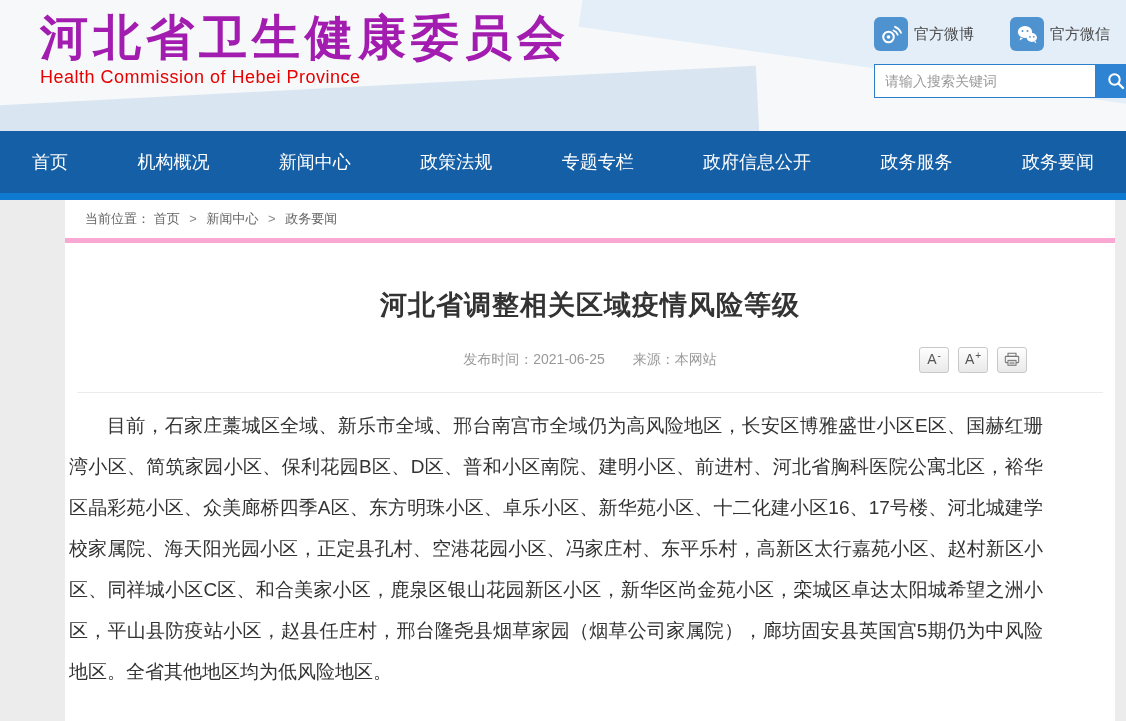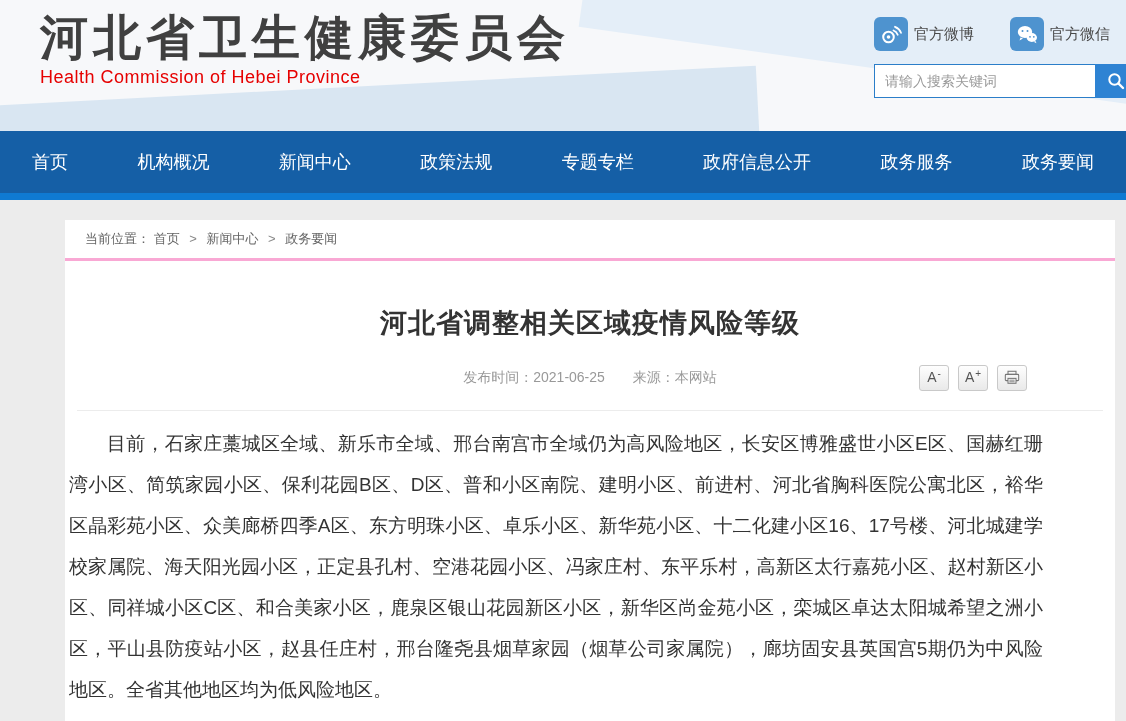--- a/index.html
+++ b/index.html
@@ -7,36 +7,36 @@
     width:1126px;height:721px;overflow:hidden;position:relative;
     background:#ececec;
     font-family:"Liberation Sans","DejaVu Sans",sans-serif;
   }
   
   .header{position:relative;height:131px;background:#f7f8fa;overflow:hidden;}
   .wave{position:absolute;background:#dbe7f3;}
   .wave-bl{left:-60px;bottom:-96px;width:820px;height:140px;transform:rotate(-3deg);background:#d9e6f2;}
   .wave-tr{right:-100px;top:-78px;width:640px;height:150px;transform:rotate(8deg);background:#e4eef8;}
   .logo{position:absolute;left:40px;top:12px;z-index:2;}
-  .logo-cn{color:#404040;font-size:48px;font-weight:bold;letter-spacing:5px;line-height:52px;}
+  .logo-cn{color:#a21caf;font-size:48px;font-weight:bold;letter-spacing:5px;line-height:52px;}
   .logo-en{color:#e60000;font-size:18px;margin-top:3px;letter-spacing:0.5px;}
   .social{position:absolute;left:874px;top:17px;z-index:2;display:flex;align-items:center;white-space:nowrap;}
   .icon-tile{width:34px;height:34px;border-radius:6px;background:#4e93cf;display:flex;align-items:center;justify-content:center;flex:0 0 auto;}
   .social-label{font-size:15px;color:#4a4a4a;margin-left:6px;margin-right:36px;}
   .searchbar{position:absolute;left:874px;top:64px;z-index:2;display:flex;}
   .search-input{width:200px;height:32px;border:1px solid #2b7ec9;background:#fff;padding:0 10px;font-size:14px;color:#a21caf;outline:none;border-right:none;}
   .search-input::placeholder{color:#9a9a9a;}
   .search-btn{width:42px;height:34px;background:#2e83d3;border:none;display:flex;align-items:center;justify-content:center;cursor:pointer;}
   
   .nav{height:62px;background:#155fa6;display:flex;align-items:center;justify-content:space-between;padding:0 32px;}
   .nav-item{color:#ffffff;font-size:18px;cursor:pointer;white-space:nowrap;}
   .strip{height:7px;background:#0f7ad2;}
   
   .card{margin-left:65px;width:1050px;min-height:521px;background:#ffffff;box-sizing:border-box;}
-  .breadcrumb{height:38px;line-height:38px;padding:0 20px;border-bottom:3px solid #f9a8d4;font-size:13px;color:#666;margin-top:20px;}
+  .breadcrumb{height:38px;line-height:38px;padding:0 20px;border-bottom:5px solid #f9a8d4;font-size:13px;color:#666;}
   .breadcrumb a{color:#666;text-decoration:none;cursor:pointer;}
   .crumb-sep{margin:0 6px;color:#888;}
   .article-title{text-align:center;font-size:27px;color:#333;font-weight:700;letter-spacing:1px;margin-top:44px;}
   .meta-row{position:relative;margin-top:28px;height:28px;text-align:center;font-size:14px;color:#999;}
   .meta-item{margin:0 12px;}
   .toolbar{position:absolute;right:88px;top:-4px;display:flex;gap:9px;}
   .tool-btn{width:30px;height:26px;border:1px solid #c9c9c9;border-radius:3px;
     background:linear-gradient(#fefefe,#e9e9e9);color:#555;font-size:14px;
     display:flex;align-items:flex-start;justify-content:center;cursor:pointer;padding-top:3px;box-sizing:border-box;}
   .tool-btn sup{font-size:10px;line-height:10px;margin-left:1px;}

